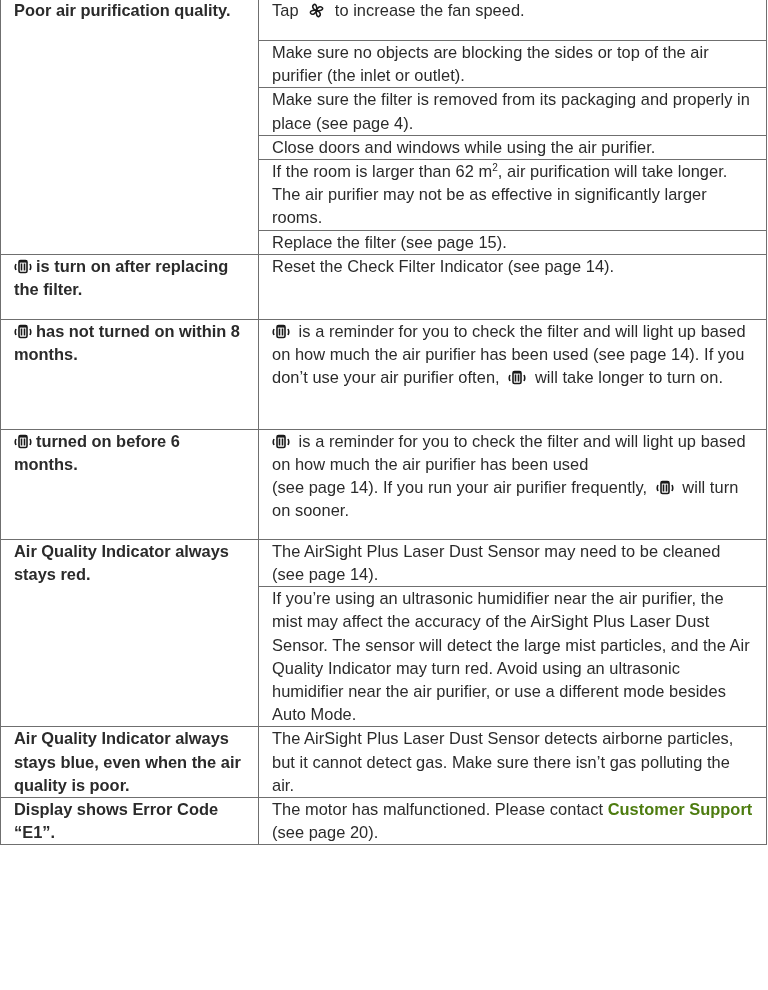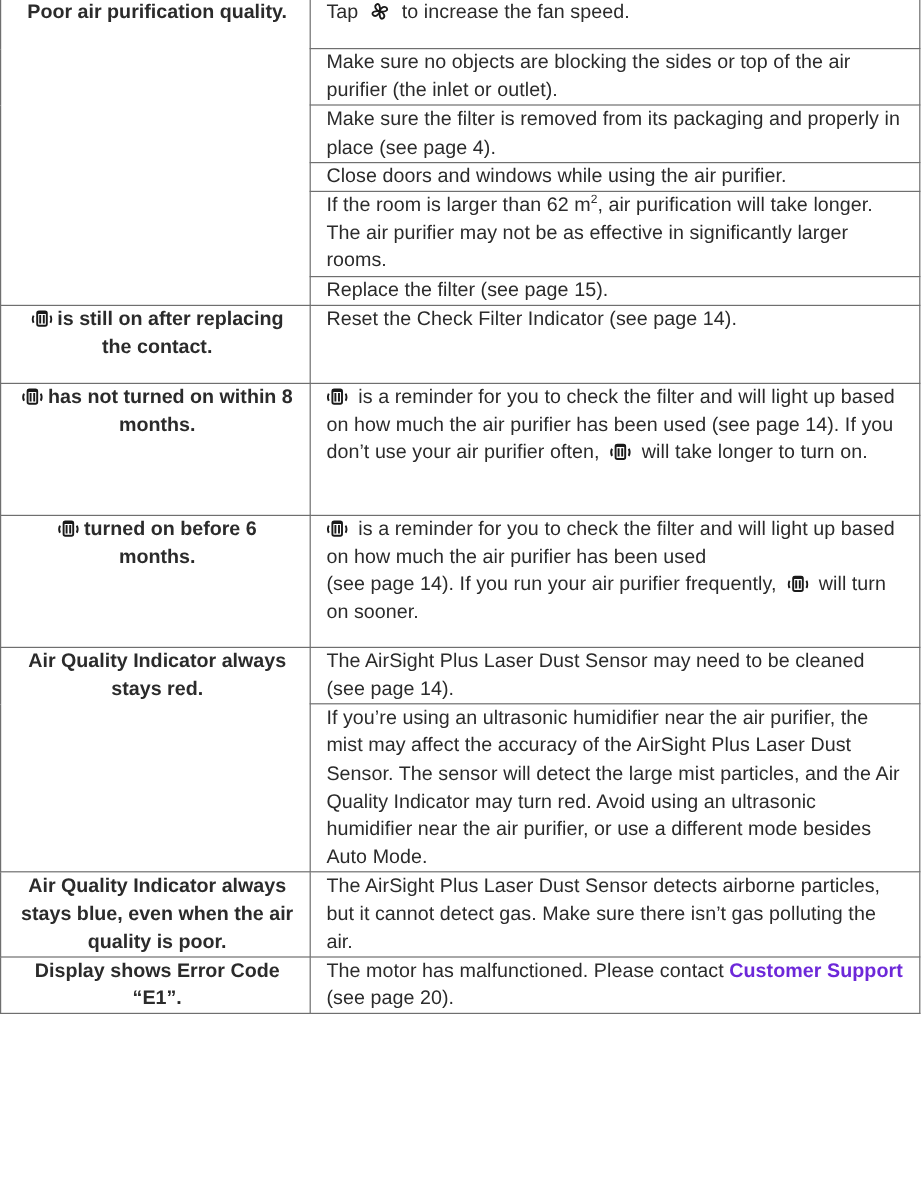--- a/index.html
+++ b/index.html
@@ -11,23 +11,23 @@
     position: absolute; left: 0; top: -2px;
   }
   table.ts td {
     border: 1.5px solid #6f6f6f;
     vertical-align: top;
     padding: 0 10px 0 13px;
     font-size: 16.4px;
     line-height: 23.2px;
     color: #2b2b2b;
   }
-  td.issue { width: 234px; color: #141414; font-weight: 600; padding-top: 8px; text-align: center; }
+  td.issue { width: 234px; color: #141414; font-weight: 600; padding-top: 8px; }
   td.fix { padding-top: 8px; padding-bottom: 8px; letter-spacing: 0.05px; margin-left: 36px; }
-  td.fix b { color: #6d28d9; }
+  td.fix b { color: #4d7c0f; }
   .ic { display: inline-block; vertical-align: -3px; margin-right: 4px; }
   .ic svg { display: block; }
   sup { font-size: 10px; line-height: 0; }
 </style>
 </head>
 <body>
 
 <table class="ts">
 
   <tbody>
@@ -63,21 +63,21 @@
       </tr>
 
   <tr style="height:65px">
     <td class="issue">
       <span class="ic"><svg width="18" height="17" viewBox="0 0 18 17" fill="none" stroke="#1a1a1a" stroke-width="1.6">
               <rect x="5" y="2.5" width="8" height="12" rx="1.5"></rect>
               <path d="M7.5 5.5v7M10.5 5.5v7"></path>
               <path d="M2 6 C1 8 1 10 2 12"></path>
               <path d="M16 6 C17 8 17 10 16 12"></path>
               <path d="M5 3.5h8" stroke-width="2.2"></path>
-            </svg></span><span>is still on after replacing the contact.</span>
+            </svg></span><span>is turn on after replacing the filter.</span>
     </td>
     <td class="fix"><span>Reset the Check Filter Indicator (see page 14).</span></td>
   </tr>
 
   <tr style="height:110px">
     <td class="issue">
       <span class="ic"><svg width="18" height="17" viewBox="0 0 18 17" fill="none" stroke="#1a1a1a" stroke-width="1.6">
               <rect x="5" y="2.5" width="8" height="12" rx="1.5"></rect>
               <path d="M7.5 5.5v7M10.5 5.5v7"></path>
               <path d="M2 6 C1 8 1 10 2 12"></path>

